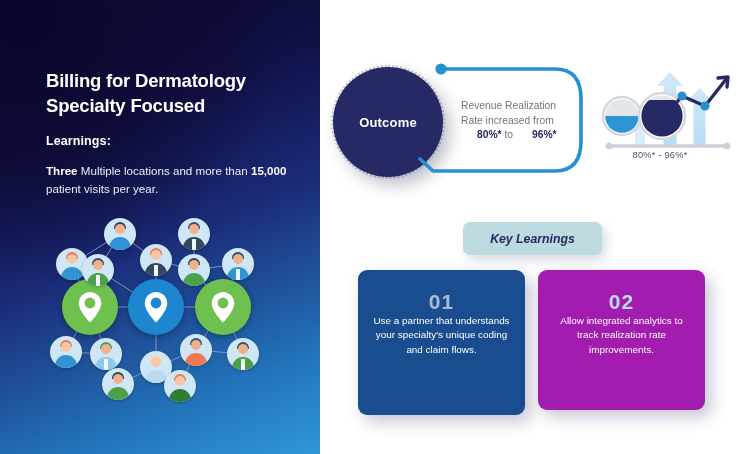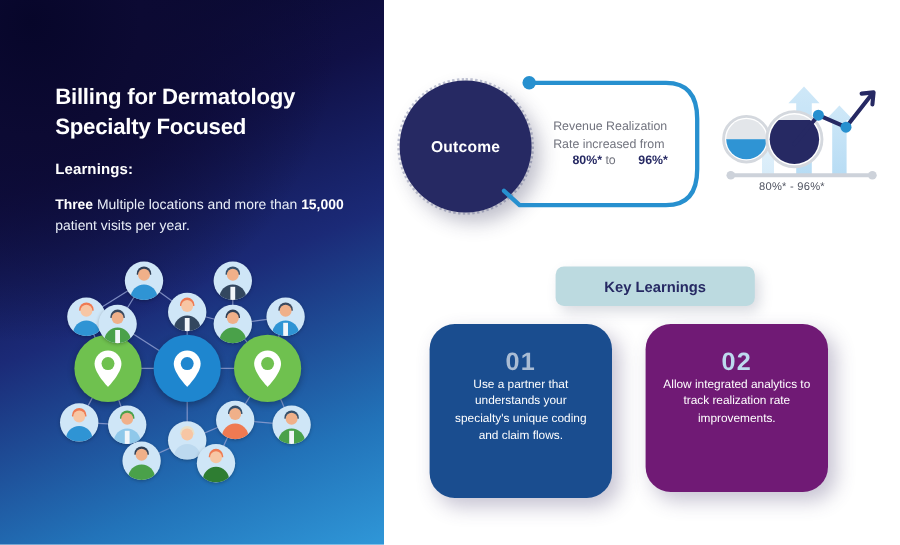--- a/index.html
+++ b/index.html
@@ -68,35 +68,36 @@
   }
   #callout-text b{ color:#262963; font-weight:bold;margin-left:16px; }
 
   #chart-graphic{ position:absolute; left:600px; top:58px; width:145px; height:108px; }
   #chart-axis-label{
     position:absolute; left:600px; top:150px; width:120px; text-align:center;
     color:#4f5360; font-size:9.3px; letter-spacing:.2px;
   }
 
   #key-learnings-pill{
-    position:absolute; left:463px; top:222px; width:166px; height:33px;
+    position:absolute; left:463px; top:222px; width:139px; height:33px;
     background:#bcdae0; border-radius:7px;
     display:flex; align-items:center; justify-content:center;
     box-shadow:4px 5px 11px rgba(80,90,120,.22);
+    font-style:italic;
   }
   #key-learnings-pill span{ color:#262963; font-size:12.3px; font-weight:bold; }
 
   .learn-card{
-    position:absolute; top:270px; width:152px; height:145px;
-    border-radius:21px; padding:20px 14px 0;
+    position:absolute; top:270px; width:167px; height:145px;
+    border-radius:9px; padding:20px 14px 0;
     box-shadow:6px 7px 16px rgba(70,60,110,.30);
     text-align:center;
   }
   #card-01{ left:358px; background:#1a4d8f; }
-  #card-02{ left:538px; background:#701a75; height:140px;text-align:center; }
+  #card-02{ left:538px; background:#a21caf; height:140px;text-align:center; }
   .card-num{ color:#a9bcd4; font-size:21px; font-weight:bold; letter-spacing:1px; }
   #card-02 .card-num{ color:#bdd9ee; }
   .card-body{ color:#ffffff; font-size:9.9px; line-height:14.3px; }
 </style>
 </head>
 <body>
 
 <div id="stage">
 
   <div id="left-panel">

